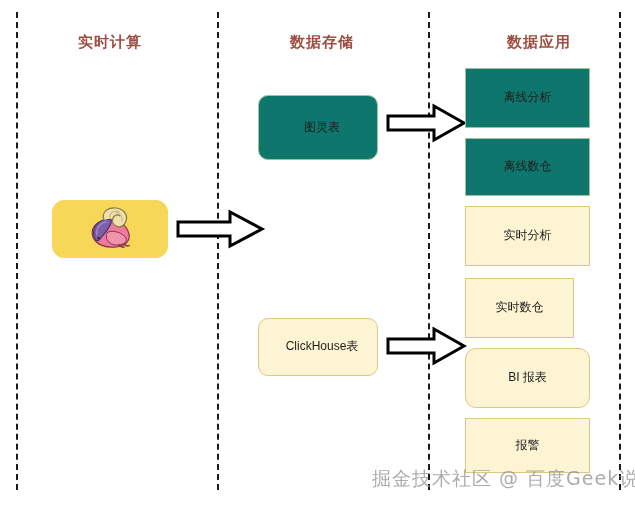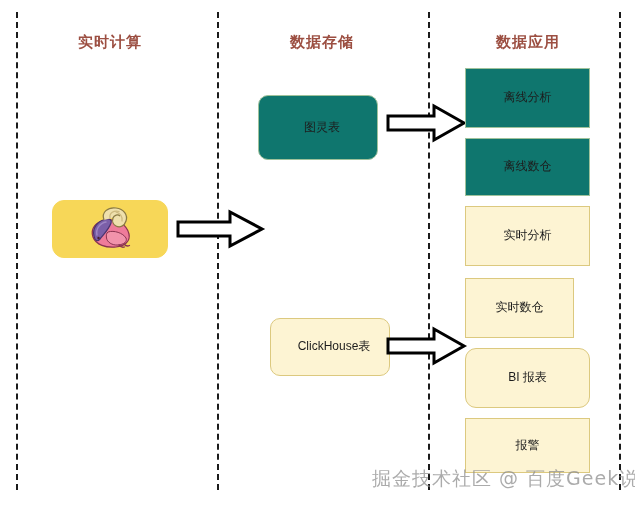--- a/index.html
+++ b/index.html
@@ -103,21 +103,21 @@
 
 <div id="canvas">
 
   <div class="divider" style="left:16px;"></div>
   <div class="divider" style="left:217px;"></div>
   <div class="divider" style="left:428px;"></div>
   <div class="divider" style="left:619px;"></div>
 
   <div class="col-header" style="left:60px; width:100px;">实时计算</div>
   <div class="col-header" style="left:272px; width:100px;">数据存储</div>
-  <div class="col-header" style="left:478px; width:100px;text-align:center;">数据应用</div>
+  <div class="col-header" style="left:489px; width:100px;text-align:center;">数据应用</div>
 
   <div class="node flink" style="left:52px; top:200px; width:116px; height:58px;">
     <span class="flink-logo">
       <svg viewBox="0 0 120 96" width="60" height="48" xmlns="http://www.w3.org/2000/svg">
 
         <path d="M26 64 C20 48 32 32 52 30 C74 27 94 40 98 58 C101 72 90 82 72 84 C52 86 32 80 26 64 Z" fill="#ef7b9a" stroke="#8a3350" stroke-width="2.5"></path>
 
         <path d="M56 54 C68 50 86 56 92 66 C95 73 88 79 76 80 C64 81 54 74 53 66 C52 60 53 56 56 54 Z" fill="#f193ab" stroke="#8a3350" stroke-width="2"></path>
 
         <path d="M78 80 q5 6 11 4" fill="none" stroke="#8a3350" stroke-width="2.5" stroke-linecap="round"></path>
@@ -138,21 +138,21 @@
   <div class="arrow" style="left:176px; top:209px;">
     <svg width="88" height="40" viewBox="0 0 88 40" xmlns="http://www.w3.org/2000/svg">
       <path d="M2 13 L54 13 L54 3 L86 20 L54 37 L54 27 L2 27 Z" fill="#ffffff" stroke="#000000" stroke-width="3" stroke-linejoin="miter"></path>
     </svg>
   </div>
 
   <div class="node rounded green" style="left:258px; top:95px; width:120px; height:65px;">
     <span>图灵表</span>
   </div>
 
-  <div class="node rounded yellow" style="left:270px; top:318px; width:120px; height:58px;">
+  <div class="node rounded yellow" style="left:258px; top:318px; width:120px; height:58px;">
     <span>ClickHouse表</span>
   </div>
 
   <div class="arrow" style="left:386px; top:103px;">
     <svg width="80" height="40" viewBox="0 0 80 40" xmlns="http://www.w3.org/2000/svg">
       <path d="M2 13 L48 13 L48 3 L78 20 L48 37 L48 27 L2 27 Z" fill="#ffffff" stroke="#000000" stroke-width="3" stroke-linejoin="miter"></path>
     </svg>
   </div>
 
   <div class="arrow" style="left:386px; top:326px;">

